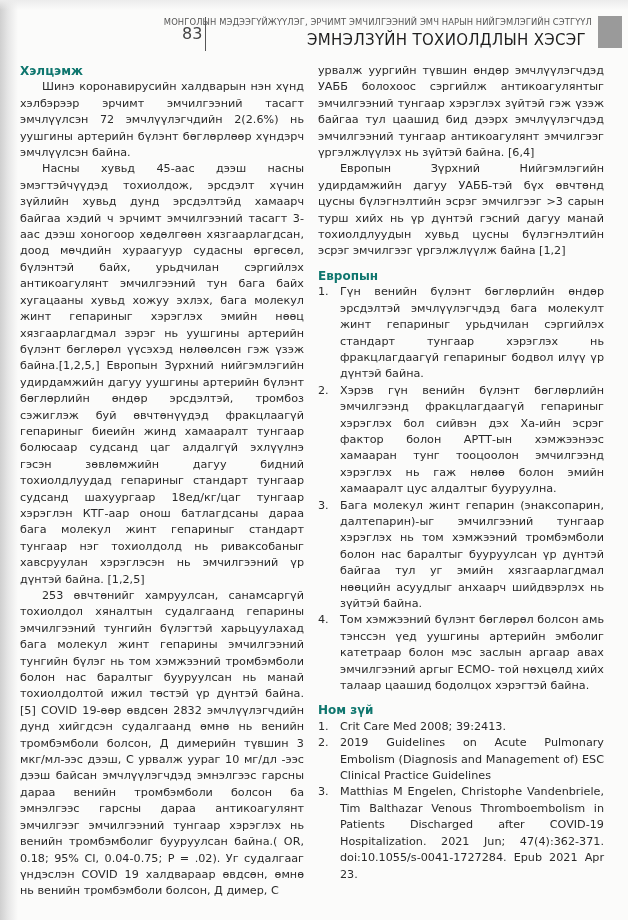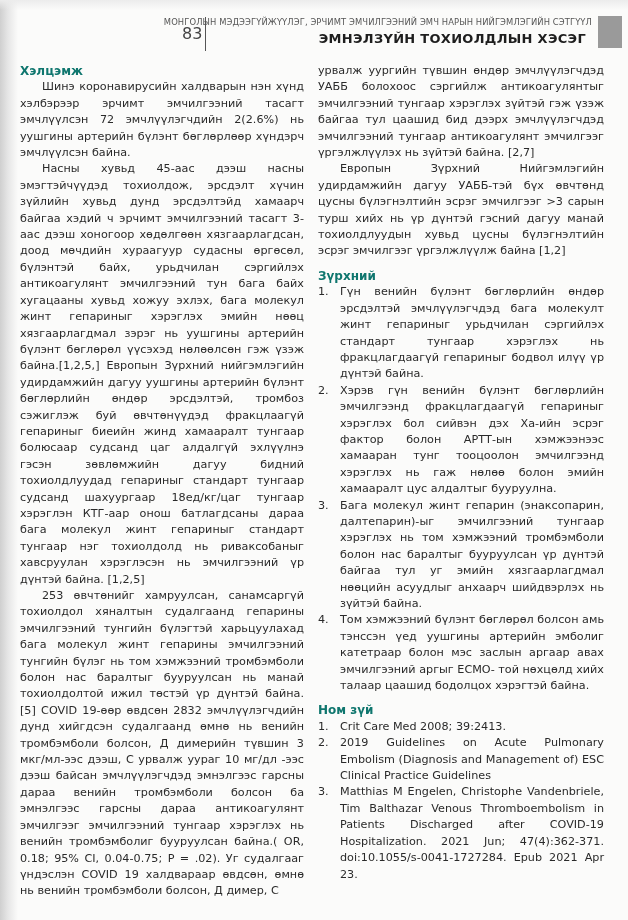--- a/index.html
+++ b/index.html
@@ -22,21 +22,21 @@
     position:absolute; left:182px; top:24px; font-size:16px; color:#444;
   }
   .header-divider {
     position:absolute; left:205px; top:17px; width:1px; height:34px; background:#555;
   }
   .header-journal {
     position:absolute; right:36px; top:17px; font-size:8.4px; letter-spacing:0.1px;
     color:#555; white-space:nowrap; text-transform:uppercase;
   }
   .header-section {
-    position:absolute; right:42px; top:31px; font-size:13px; font-weight:bold;
+    position:absolute; right:42px; top:31px; font-size:15px; font-weight:normal;
     color:#1e1e1e; white-space:nowrap; letter-spacing:0.3px;
   }
   .header-block {
     position:absolute; right:6px; top:16px; width:24px; height:32px; background:#9a9a9a;
   }
   .col {
     position:absolute; top:63px;
     font-size:11.2px; line-height:16.4px; text-align:justify;
   }
   .col-left { left:20px; width:284px; }
@@ -65,24 +65,24 @@
 </div>
 
 <div class="col col-left">
   <p class="heading">Хэлцэмж</p>
   <p class="indent">Шинэ коронавирусийн халдварын нэн хүнд хэлбэрээр эрчимт эмчилгээний тасагт эмчлүүлсэн 72 эмчлүүлэгчдийн 2(2.6%) нь уушгины артерийн бүлэнт бөглөрлөөр хүндэрч эмчлүүлсэн байна.</p>
   <p class="indent">Насны хувьд 45-аас дээш насны эмэгтэйчүүдэд тохиолдож, эрсдэлт хүчин зүйлийн хувьд дунд эрсдэлтэйд хамаарч байгаа хэдий ч эрчимт эмчилгээний тасагт 3-аас дээш хоногоор хөдөлгөөн хязгаарлагдсан, доод мөчдийн хураагуур судасны өргөсөл, бүлэнтэй байх, урьдчилан сэргийлэх антикоагулянт эмчилгээний тун бага байх хугацааны хувьд хожуу эхлэх, бага молекул жинт гепариныг хэрэглэх эмийн нөөц хязгаарлагдмал зэрэг нь уушгины артерийн бүлэнт бөглөрөл үүсэхэд нөлөөлсөн гэж үзэж байна.[1,2,5,] Европын Зүрхний нийгэмлэгийн удирдамжийн дагуу уушгины артерийн бүлэнт бөглөрлийн өндөр эрсдэлтэй, тромбоз сэжиглэж буй өвчтөнүүдэд фракцлаагүй гепариныг биеийн жинд хамааралт тунгаар болюсаар судсанд цаг алдалгүй эхлүүлнэ гэсэн зөвлөмжийн дагуу бидний тохиолдлуудад гепариныг стандарт тунгаар судсанд шахуургаар 18ед/кг/цаг тунгаар хэрэглэн КТГ-аар онош батлагдсаны дараа бага молекул жинт гепариныг стандарт тунгаар нэг тохиолдолд нь ривакcобаныг хавсруулан хэрэглэсэн нь эмчилгээний үр дүнтэй байна. [1,2,5]</p>
   <p class="indent">253 өвчтөнийг хамруулсан, санамсаргүй тохиолдол хяналтын судалгаанд гепарины эмчилгээний тунгийн бүлэгтэй харьцуулахад бага молекул жинт гепарины эмчилгээний тунгийн бүлэг нь том хэмжээний тромбэмболи болон нас баралтыг бууруулсан нь манай тохиолдолтой ижил төстэй үр дүнтэй байна. [5] COVID 19-өөр өвдсөн 2832 эмчлүүлэгчдийн дунд хийгдсэн судалгаанд өмнө нь венийн тромбэмболи болсон, Д димерийн түвшин 3 мкг/мл-ээс дээш, С урвалж уураг 10 мг/дл -ээс дээш байсан эмчлүүлэгчдэд эмнэлгээс гарсны дараа венийн тромбэмболи болсон ба эмнэлгээс гарсны дараа антикоагулянт эмчилгээг эмчилгээний тунгаар хэрэглэх нь венийн тромбэмболиг бууруулсан байна.( OR, 0.18; 95% CI, 0.04-0.75; P = .02). Уг судалгааг үндэслэн COVID 19 халдвараар өвдсөн, өмнө нь венийн тромбэмболи болсон, Д димер, С</p>
 </div>
 
 <div class="col col-right">
-  <p>урвалж уургийн түвшин өндөр эмчлүүлэгчдэд УАББ болохоос сэргийлж антикоагулянтыг эмчилгээний тунгаар хэрэглэх зүйтэй гэж үзэж байгаа тул цаашид бид дээрх эмчлүүлэгчдэд эмчилгээний тунгаар антикоагулянт эмчилгээг үргэлжлүүлэх нь зүйтэй байна. [2,7]</p>
+  <p>урвалж уургийн түвшин өндөр эмчлүүлэгчдэд УАББ болохоос сэргийлж антикоагулянтыг эмчилгээний тунгаар хэрэглэх зүйтэй гэж үзэж байгаа тул цаашид бид дээрх эмчлүүлэгчдэд эмчилгээний тунгаар антикоагулянт эмчилгээг үргэлжлүүлэх нь зүйтэй байна. [6,4]</p>
   <p class="indent">Европын Зүрхний Нийгэмлэгийн удирдамжийн дагуу УАББ-тэй бүх өвчтөнд цусны бүлэгнэлтийн эсрэг эмчилгээг &gt;3 сарын турш хийх нь үр дүнтэй гэсний дагуу манай тохиолдлуудын хувьд цусны бүлэгнэлтийн эсрэг эмчилгээг үргэлжлүүлж байна [1,2]</p>
 
-  <p class="heading heading-gap">Зүрхний</p>
+  <p class="heading heading-gap">Европын</p>
   <ol>
     <li><span class="num">1.</span><span>Гүн венийн бүлэнт бөглөрлийн өндөр эрсдэлтэй эмчлүүлэгчдэд бага молекулт жинт гепариныг урьдчилан сэргийлэх стандарт тунгаар хэрэглэх нь фракцлагдаагүй гепариныг бодвол илүү үр дүнтэй байна.</span></li>
     <li><span class="num">2.</span><span>Хэрэв гүн венийн бүлэнт бөглөрлийн эмчилгээнд фракцлагдаагүй гепариныг хэрэглэх бол сийвэн дэх Ха-ийн эсрэг фактор болон АРТТ-ын хэмжээнээс хамааран тунг тооцоолон эмчилгээнд хэрэглэх нь гаж нөлөө болон эмийн хамааралт цус алдалтыг бууруулна.</span></li>
     <li><span class="num">3.</span><span>Бага молекул жинт гепарин (энаксопарин, далтепарин)-ыг эмчилгээний тунгаар хэрэглэх нь том хэмжээний тромбэмболи болон нас баралтыг бууруулсан үр дүнтэй байгаа тул уг эмийн хязгаарлагдмал нөөцийн асуудлыг анхаарч шийдвэрлэх нь зүйтэй байна.</span></li>
     <li><span class="num">4.</span><span>Том хэмжээний бүлэнт бөглөрөл болсон амь тэнссэн үед уушгины артерийн эмболиг катетраар болон мэс заслын аргаар авах эмчилгээний аргыг ЕСМО- той нөхцөлд хийх талаар цаашид бодолцох хэрэгтэй байна.</span></li>
   </ol>
 
   <p class="heading heading-gap">Ном зүй</p>
   <ol class="refs">
     <li><span class="num">1.</span><span>Crit Care Med 2008; 39:2413.</span></li>

